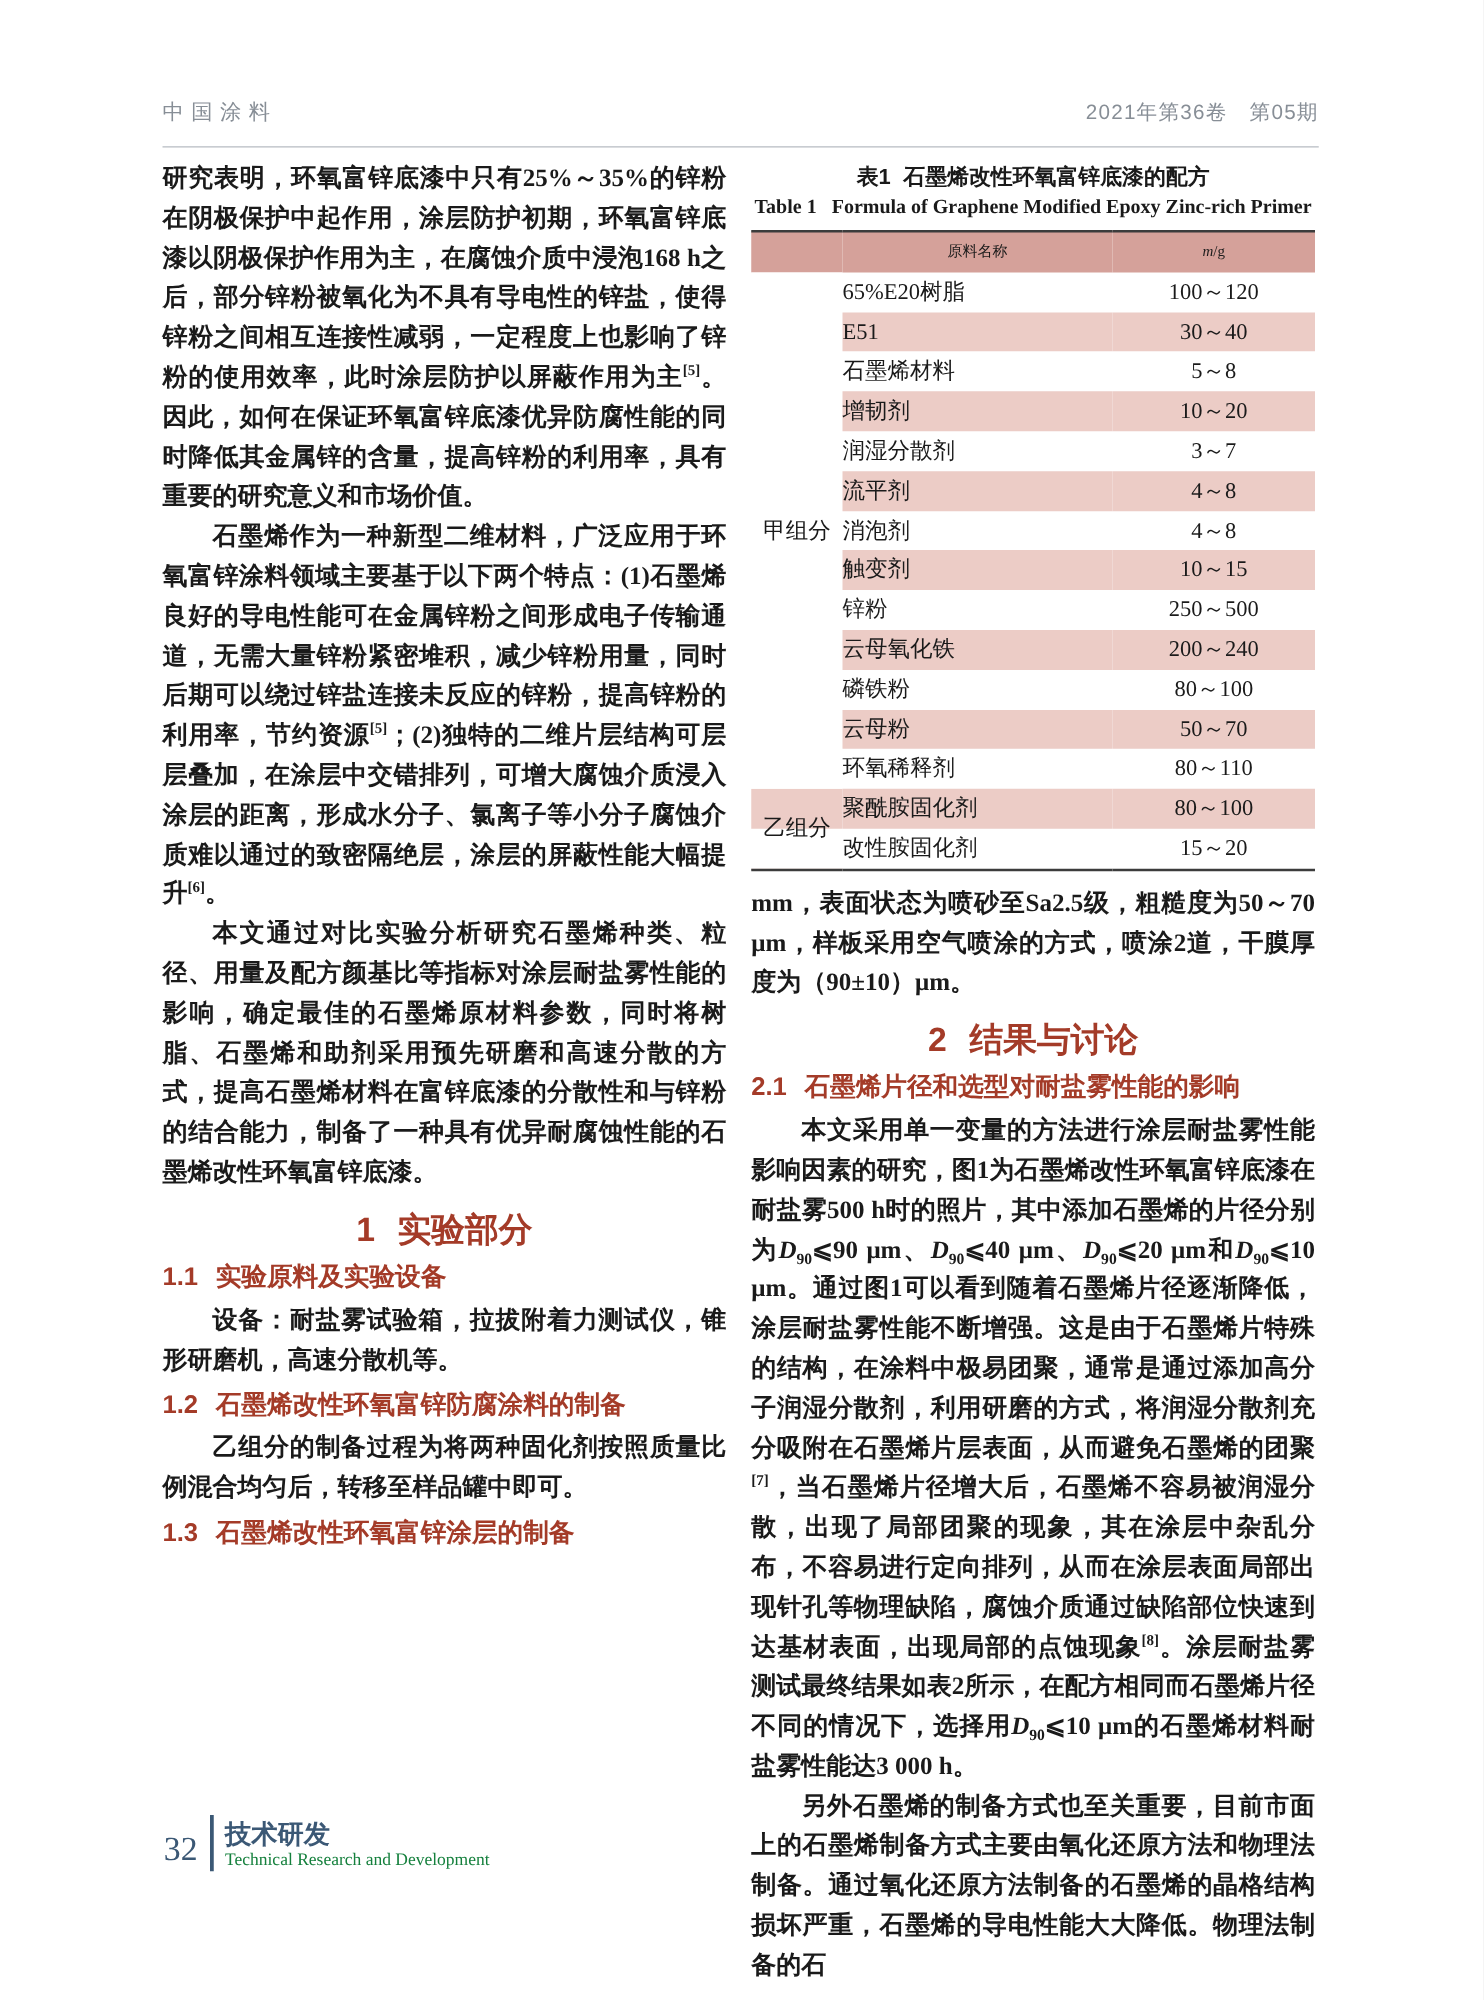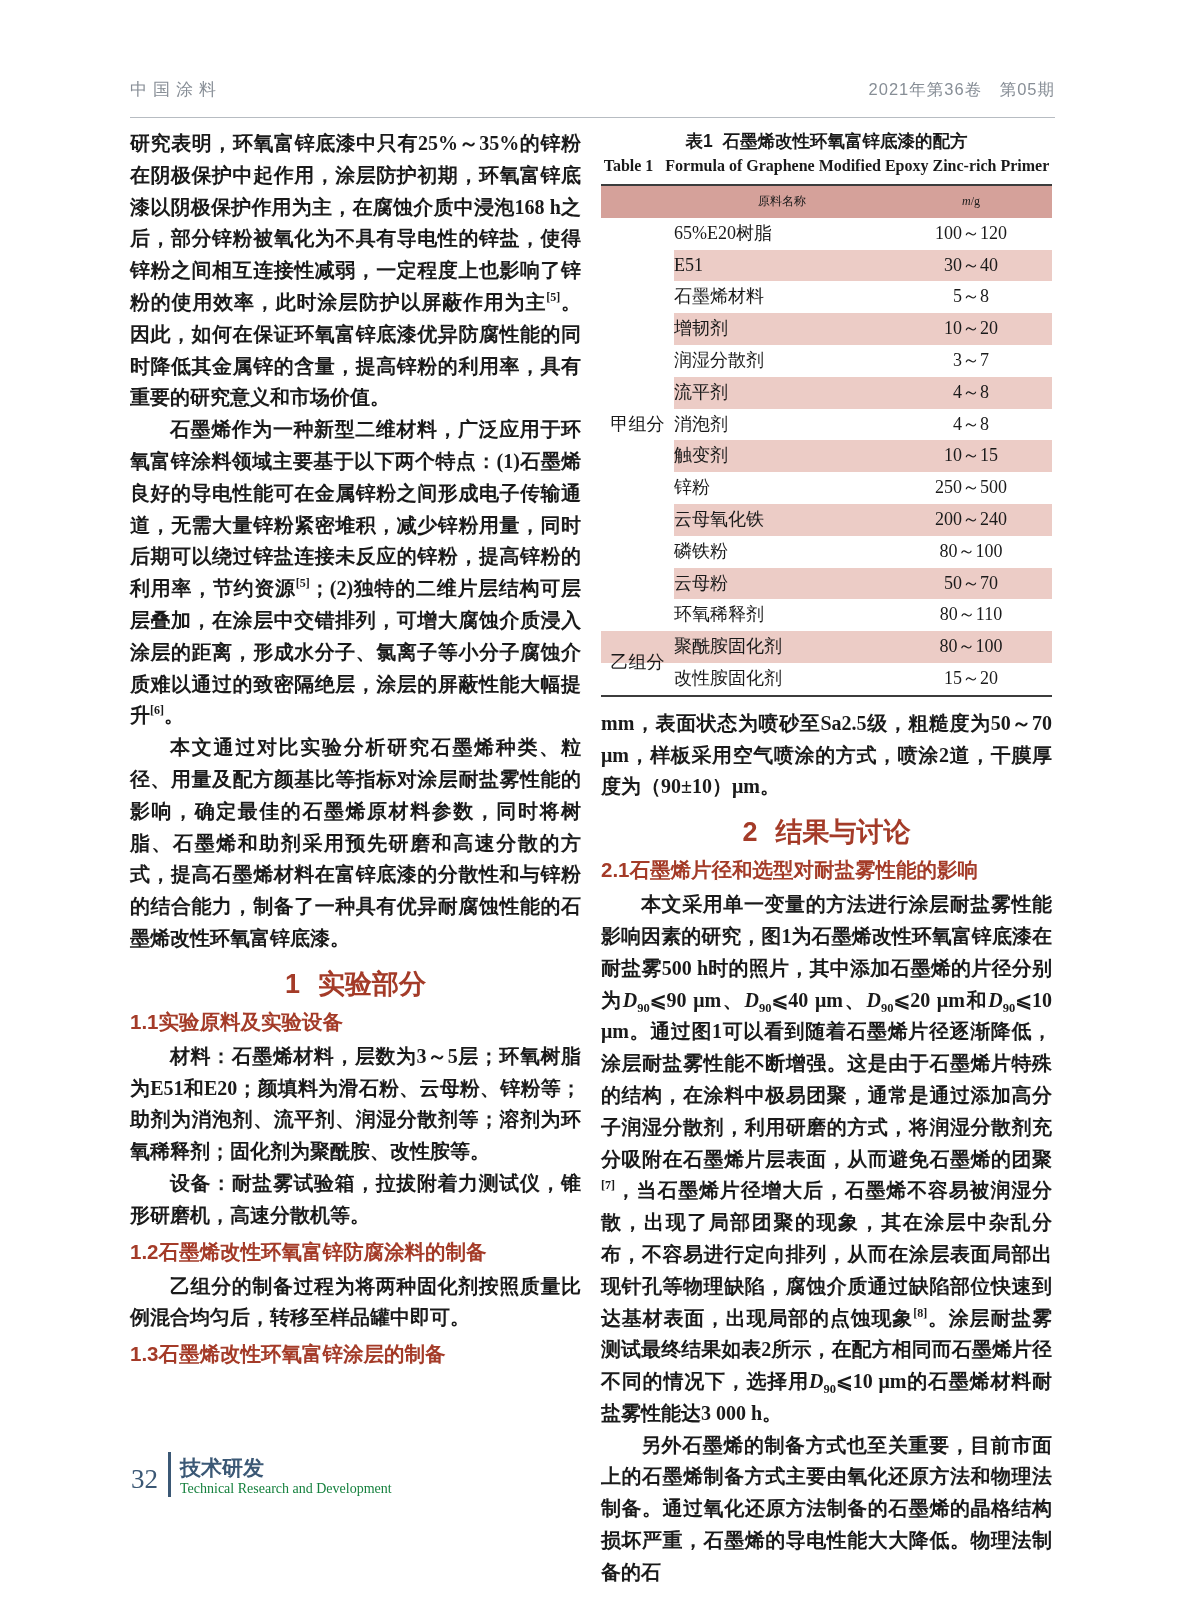--- a/index.html
+++ b/index.html
@@ -37,21 +37,21 @@
     font-family:"Liberation Sans","DejaVu Sans",sans-serif;
     color:#a43b28;font-weight:bold;font-size:27px;line-height:30px;
     margin:14px 0 10px 0;text-align:center;
   }
   .sec-h .num{margin-right:18px;}
   .sub-h{
     font-family:"Liberation Sans","DejaVu Sans",sans-serif;
     color:#a43b28;font-weight:bold;font-size:20.5px;line-height:26px;
     margin:7px 0 6px 0;text-align:left;
   }
-  .sub-h .num{}
+  .sub-h .num{margin-right:14px;}
   
   .tbl-caption-zh{
     font-family:"Liberation Sans","DejaVu Sans",sans-serif;
     font-weight:bold;font-size:17.5px;line-height:26px;text-align:center;
   }
   .tbl-caption-zh .cap-num{margin-right:10px;}
   .tbl-caption-en{
     font-weight:bold;font-size:16px;line-height:23px;text-align:center;
     margin-bottom:7px;
   }
@@ -101,21 +101,20 @@
   <div class="columns">
 
     <div class="col">
       <p><span>研究表明，环氧富锌底漆中只有25%～35%的锌粉在阴极保护中起作用，涂层防护初期，环氧富锌底漆以阴极保护作用为主，在腐蚀介质中浸泡168 h之后，部分锌粉被氧化为不具有导电性的锌盐，使得锌粉之间相互连接性减弱，一定程度上也影响了锌粉的使用效率，此时涂层防护以屏蔽作用为主</span><sup class="ref">[5]</sup><span>。因此，如何在保证环氧富锌底漆优异防腐性能的同时降低其金属锌的含量，提高锌粉的利用率，具有重要的研究意义和市场价值。</span></p>
       <p class="indent"><span>石墨烯作为一种新型二维材料，广泛应用于环氧富锌涂料领域主要基于以下两个特点：(1)石墨烯良好的导电性能可在金属锌粉之间形成电子传输通道，无需大量锌粉紧密堆积，减少锌粉用量，同时后期可以绕过锌盐连接未反应的锌粉，提高锌粉的利用率，节约资源</span><sup class="ref">[5]</sup><span>；(2)独特的二维片层结构可层层叠加，在涂层中交错排列，可增大腐蚀介质浸入涂层的距离，形成水分子、氯离子等小分子腐蚀介质难以通过的致密隔绝层，涂层的屏蔽性能大幅提升</span><sup class="ref">[6]</sup><span>。</span></p>
       <p class="indent">本文通过对比实验分析研究石墨烯种类、粒径、用量及配方颜基比等指标对涂层耐盐雾性能的影响，确定最佳的石墨烯原材料参数，同时将树脂、石墨烯和助剂采用预先研磨和高速分散的方式，提高石墨烯材料在富锌底漆的分散性和与锌粉的结合能力，制备了一种具有优异耐腐蚀性能的石墨烯改性环氧富锌底漆。</p>
 
       <div class="sec-h"><span class="num">1</span><span>实验部分</span></div>
 
       <div class="sub-h"><span class="num">1.1</span><span>实验原料及实验设备</span></div>
-      <p class="indent">材料：石墨烯材料，层数为3～5层；环氧树脂为E51和E20；颜填料为滑石粉、云母粉、锌粉等；助剂为消泡剂、流平剂、润湿分散剂等；溶剂为环氧稀释剂；固化剂为聚酰胺、改性胺等。</p>
       <p class="indent">设备：耐盐雾试验箱，拉拔附着力测试仪，锥形研磨机，高速分散机等。</p>
 
       <div class="sub-h"><span class="num">1.2</span><span>石墨烯改性环氧富锌防腐涂料的制备</span></div>
       <p class="indent">乙组分的制备过程为将两种固化剂按照质量比例混合均匀后，转移至样品罐中即可。</p>
 
       <div class="sub-h"><span class="num">1.3</span><span>石墨烯改性环氧富锌涂层的制备</span></div>
 
     </div>
 
     <div class="col">

